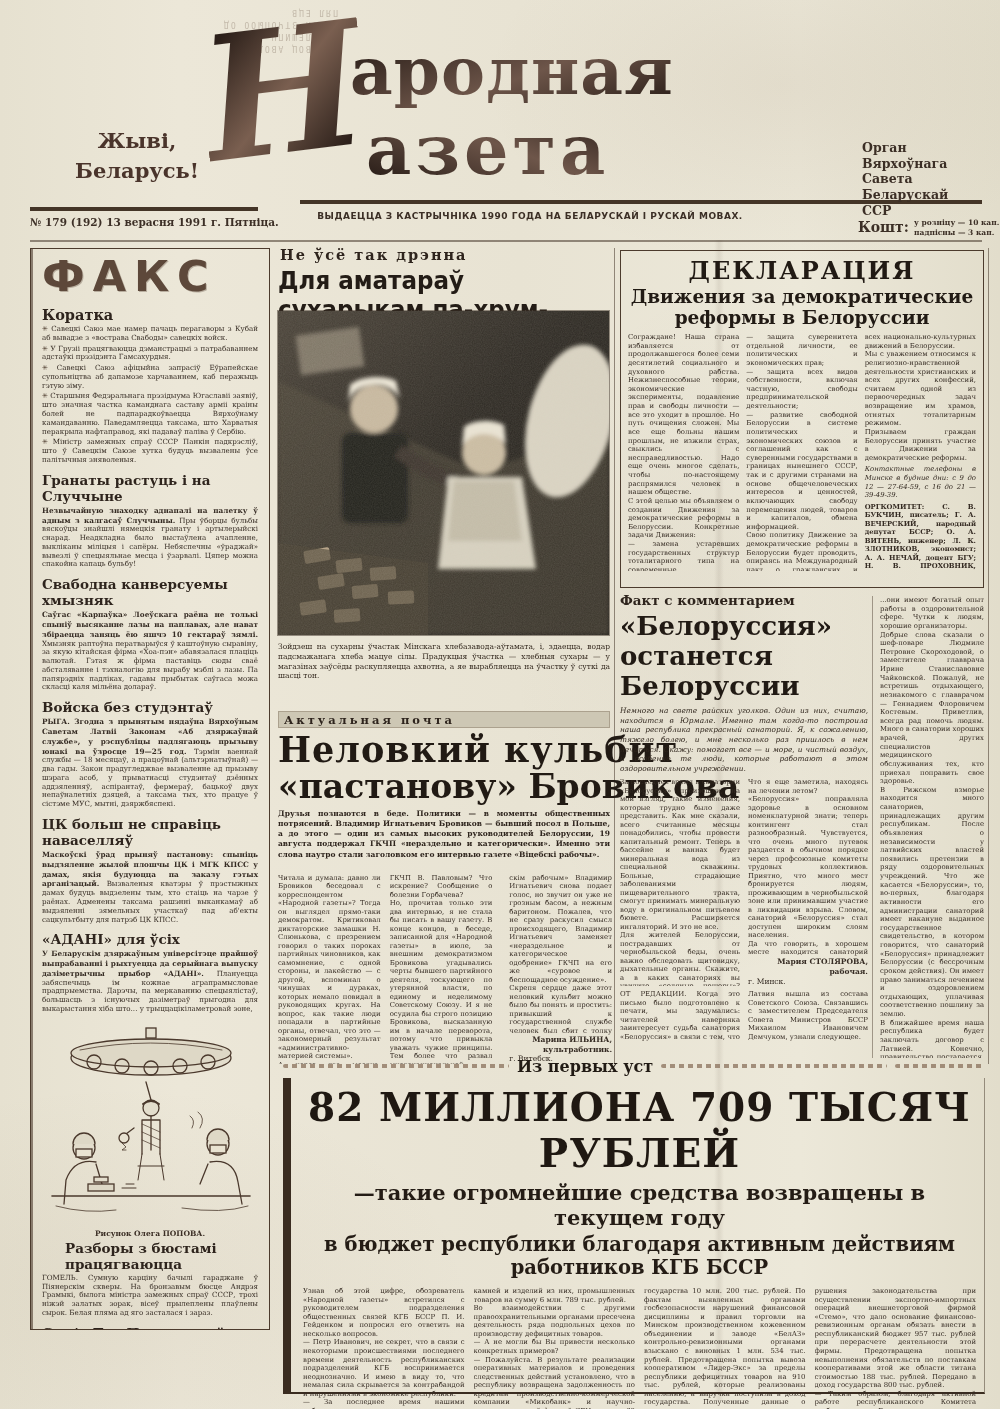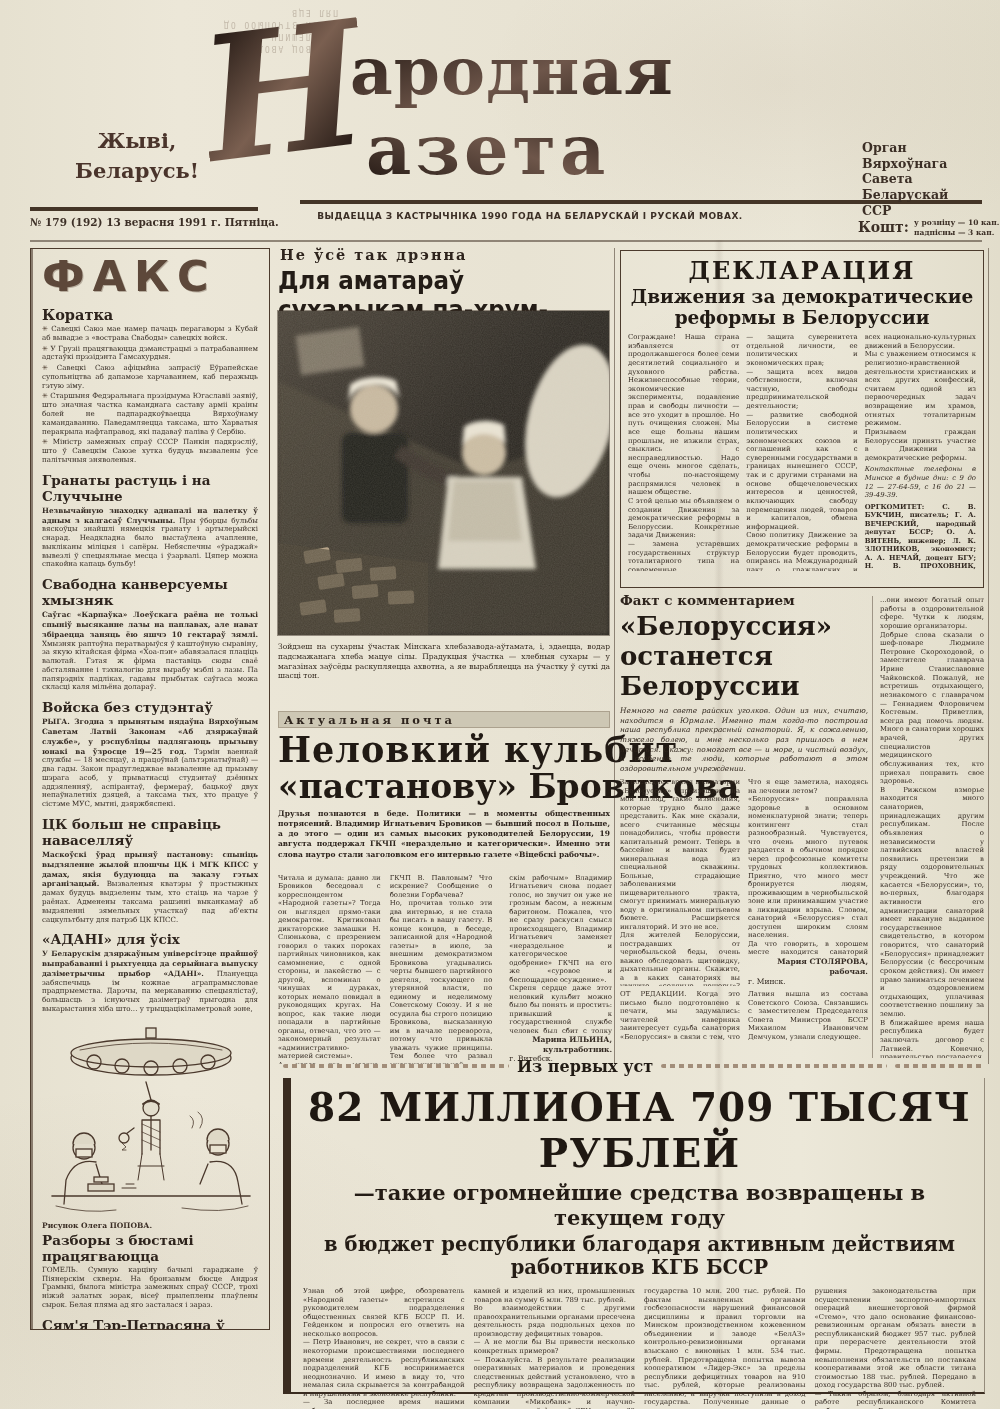--- a/index.html
+++ b/index.html
@@ -43,21 +43,21 @@
     border:1.5px solid #4c3b2d;box-shadow:inset 3px 0 0 -1px rgba(76,59,45,.6);
     padding:6px 11px;box-sizing:border-box;overflow:hidden;}
   .faks-logo{font-family:"DejaVu Sans",sans-serif;font-weight:900;font-size:43px;line-height:1;
     letter-spacing:8px;color:#5d483a;text-shadow:1px 1px 0 rgba(93,72,58,.35);}
   .fh{font-weight:bold;font-size:13.5px;margin:7px 0 2px;color:#2e241d;}
   .fh2{font-weight:bold;font-size:14.5px;margin:8px 0 2px;color:#2e241d;}
   .ft{font-size:7.1px;line-height:1.24;text-align:justify;color:#362c24;}
   .ft b{font-size:7.3px;}
   .bul{color:#4c3b2d;font-size:7px;}
   .cartoon{margin:6px 0 0;}
-  .ccredit{text-align:left;font-weight:bold;font-size:7.5px;margin:1px 0 2px;color:#3c2f26;}
+  .ccredit{text-align:center;font-weight:bold;font-size:7.5px;margin:9px 0 2px;color:#3c2f26;}
   
   .kicker{position:absolute;left:280px;top:246px;font-weight:bold;font-size:14.5px;letter-spacing:2px;color:#2e241d;}
   .bread-h{position:absolute;left:278px;top:266px;width:345px;font-family:"DejaVu Sans",sans-serif;
     font-weight:bold;font-size:24.5px;transform:scaleX(.94);transform-origin:left;color:#231c16;}
   .photo{position:absolute;left:278px;top:311px;width:331px;height:324px;background:#2a2622;
     box-shadow:0 0 0 1px rgba(60,47,38,.5);}
   .caption{position:absolute;left:278px;top:642px;width:332px;display:flex;gap:10px;}
   .caption .c{flex:1;font-size:7.5px;line-height:1.3;text-align:justify;color:#34291f;}
   .pcredit{text-align:right;font-weight:bold;font-size:8px;margin-top:5px;}
   .band{position:absolute;left:278px;top:711px;width:332px;height:17px;background:#cdc7b4;
@@ -209,21 +209,21 @@
         <path d="M148 96 q6 4 2 12 M156 92 q8 6 2 16" stroke-width="0.8"></path>
         <path d="M10 176 l198 0" stroke-width="1.6"></path>
         <rect x="46" y="164" width="26" height="7" fill="#ded8c6"></rect>
         <rect x="52" y="157" width="14" height="5" fill="#e3ddcc"></rect>
         <path d="M80 168 l14 0 M84 164 l8 0" stroke-width="1"></path>
         <path d="M14 186 q30 8 60 4 M140 188 q40 6 66 -2" stroke-width="0.8"></path>
       </g>
     </svg>
     <div class="ccredit">Рисунок Олега ПОПОВА.</div>
 
-    <div class="fh" style="margin-top:2px;">Разборы з бюстамі працягваюцца</div>
+    <div class="fh" style="margin-top:2px;margin-left:23px;">Разборы з бюстамі працягваюцца</div>
     <p class="ft" style="margin:0;"><span>ГОМЕЛЬ. Сумную карціну бачылі гараджане ў Піянерскім скверы. На бронзавым бюсце Андрэя Грамыкі, былога міністра замежных спраў СССР, трохі ніжэй залатых зорак, вісеў прылеплены плаўлены сырок. Белая пляма ад яго засталася і зараз.</span></p>
 
     <div class="fh">Сям'я Тэр-Петрасяна ў бяспецы?</div>
     
 
     
     
 
     
     

